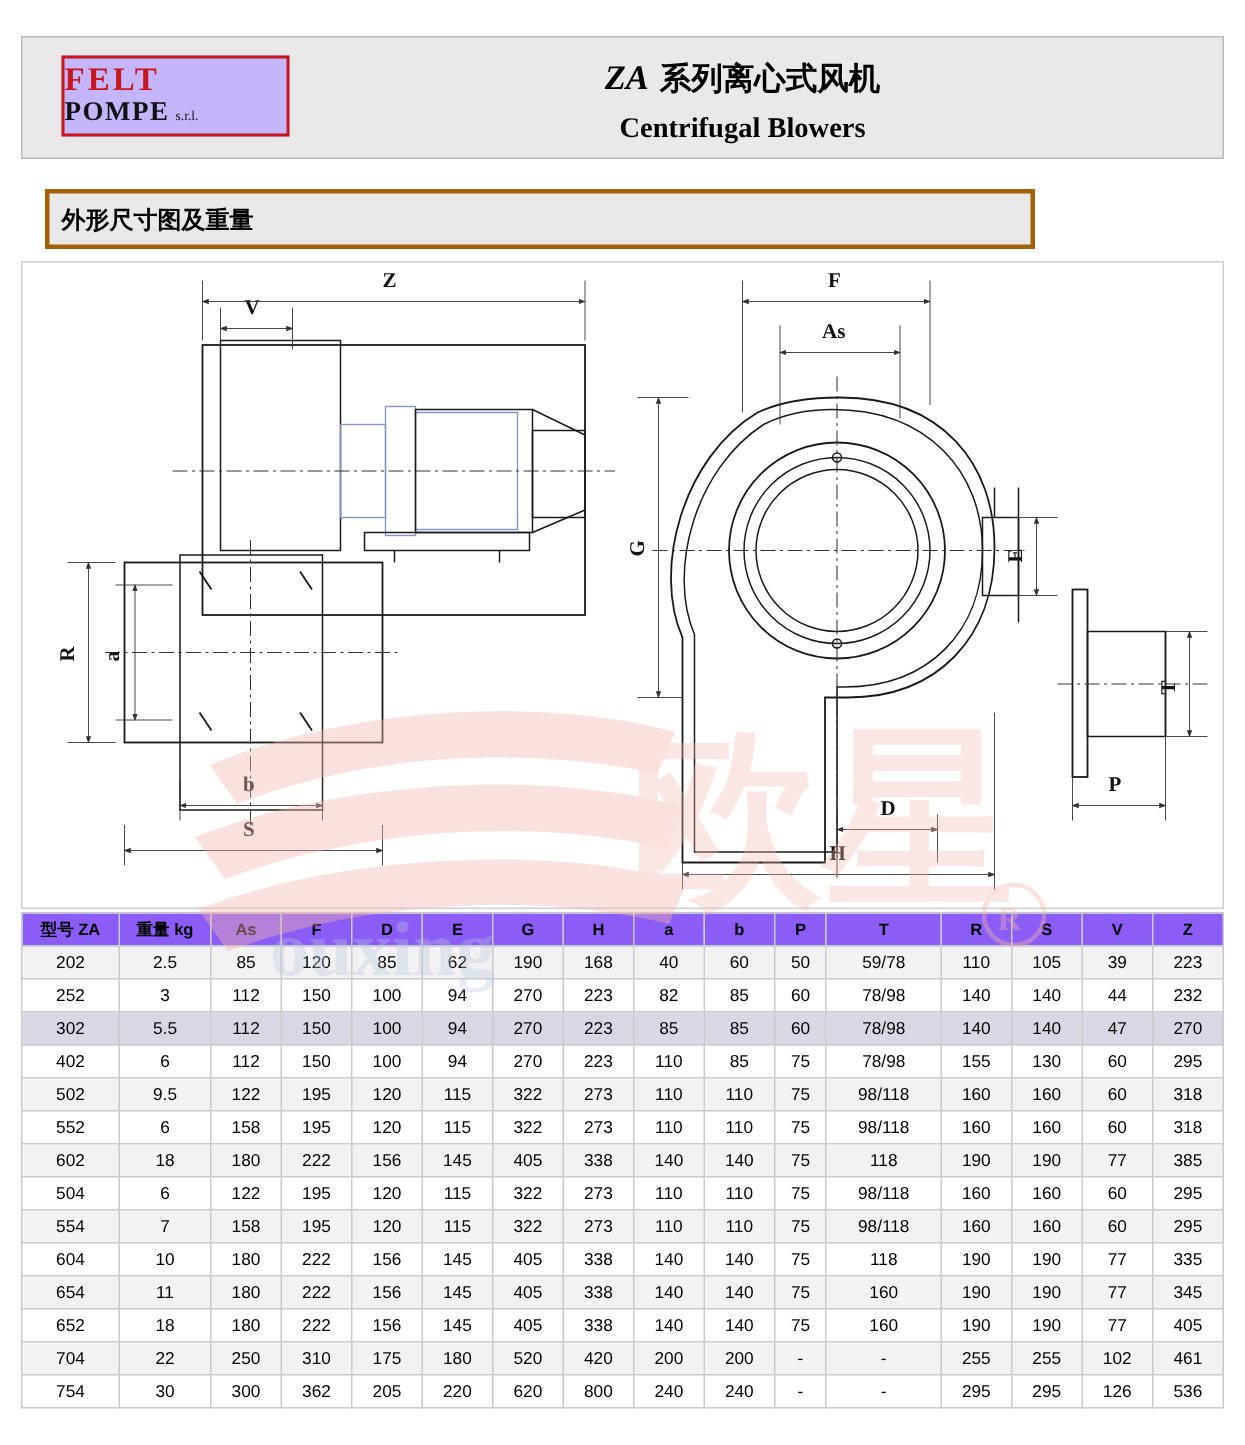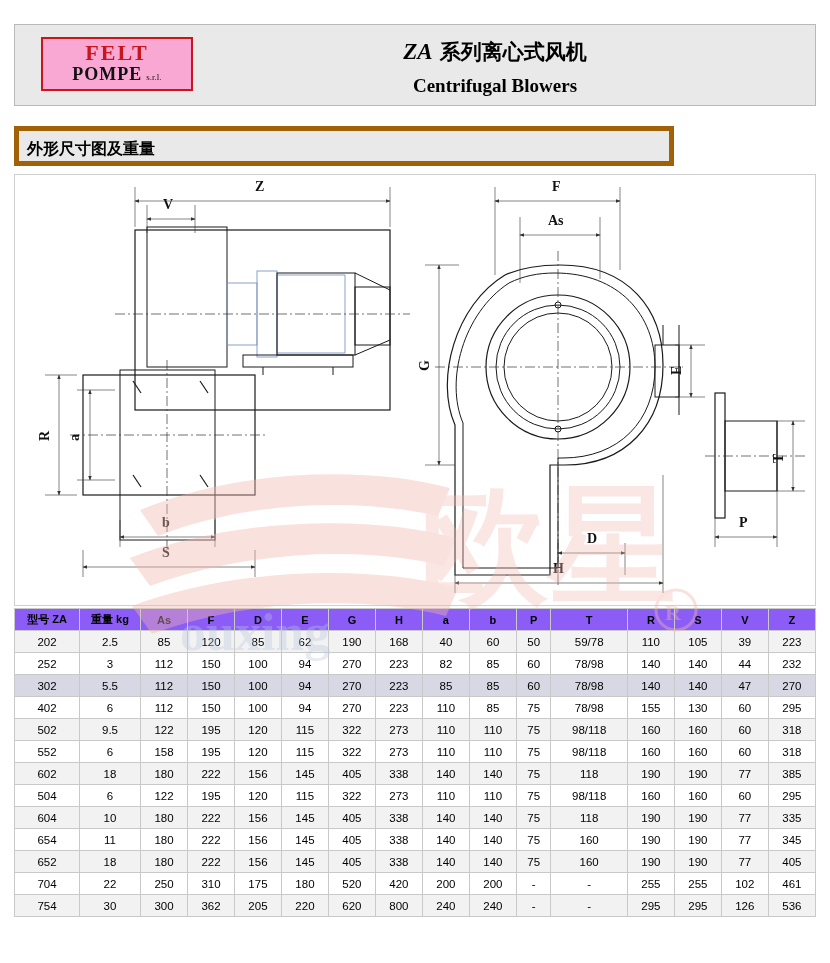--- a/index.html
+++ b/index.html
@@ -32,26 +32,26 @@
     background: #e9e9e9;
     border: 1px solid #b9b9b9;
     box-sizing: border-box;
   }
   .logo-box {
     position: absolute;
     left: 26px;
     top: 12px;
     width: 152px;
     height: 54px;
-    background: #f9a8d4;
+    background: #c4b5fd;
     border: 2px solid #c8161d;
     box-sizing: border-box;
     display: flex;
     flex-direction: column;
-    align-items: center;
+    align-items: flex-start;
     justify-content: center;
   }
   .logo-top {
     font-family: "Liberation Serif", serif;
     font-weight: bold;
     font-size: 22px;
     letter-spacing: 2px;
     color: #c8161d;
     line-height: 1;
   }
@@ -92,26 +92,26 @@
     font-family: Liberation Serif, serif;
     font-size: 19px;
     font-weight: bold;
     line-height: 1.5;
     margin-top: 2px;
   }
 
   
   .section-bar {
     position: absolute;
-    left: 14px;
+    left: 30px;
     top: 126px;
     width: 660px;
     height: 40px;
     background: #e9e9e9;
-    border: 5px solid #a16207;
+    border: 3px solid #a16207;
     box-sizing: border-box;
   }
   .section-bar .label {
     position: absolute;
     left: 8px;
     top: 8px;
     font-family: "DejaVu Sans", sans-serif;
     font-size: 16px;
     font-weight: bold;
   }
@@ -511,20 +511,38 @@
           <td>110</td>
           <td>110</td>
           <td>75</td>
           <td>98/118</td>
           <td>160</td>
           <td>160</td>
           <td>60</td>
           <td>295</td>
         </tr>
         <tr>
+          <td>554</td>
+          <td>7</td>
+          <td>158</td>
+          <td>195</td>
+          <td>120</td>
+          <td>115</td>
+          <td>322</td>
+          <td>273</td>
+          <td>110</td>
+          <td>110</td>
+          <td>75</td>
+          <td>98/118</td>
+          <td>160</td>
+          <td>160</td>
+          <td>60</td>
+          <td>295</td>
+        </tr>
+        <tr>
           <td>604</td>
           <td>10</td>
           <td>180</td>
           <td>222</td>
           <td>156</td>
           <td>145</td>
           <td>405</td>
           <td>338</td>
           <td>140</td>
           <td>140</td>

